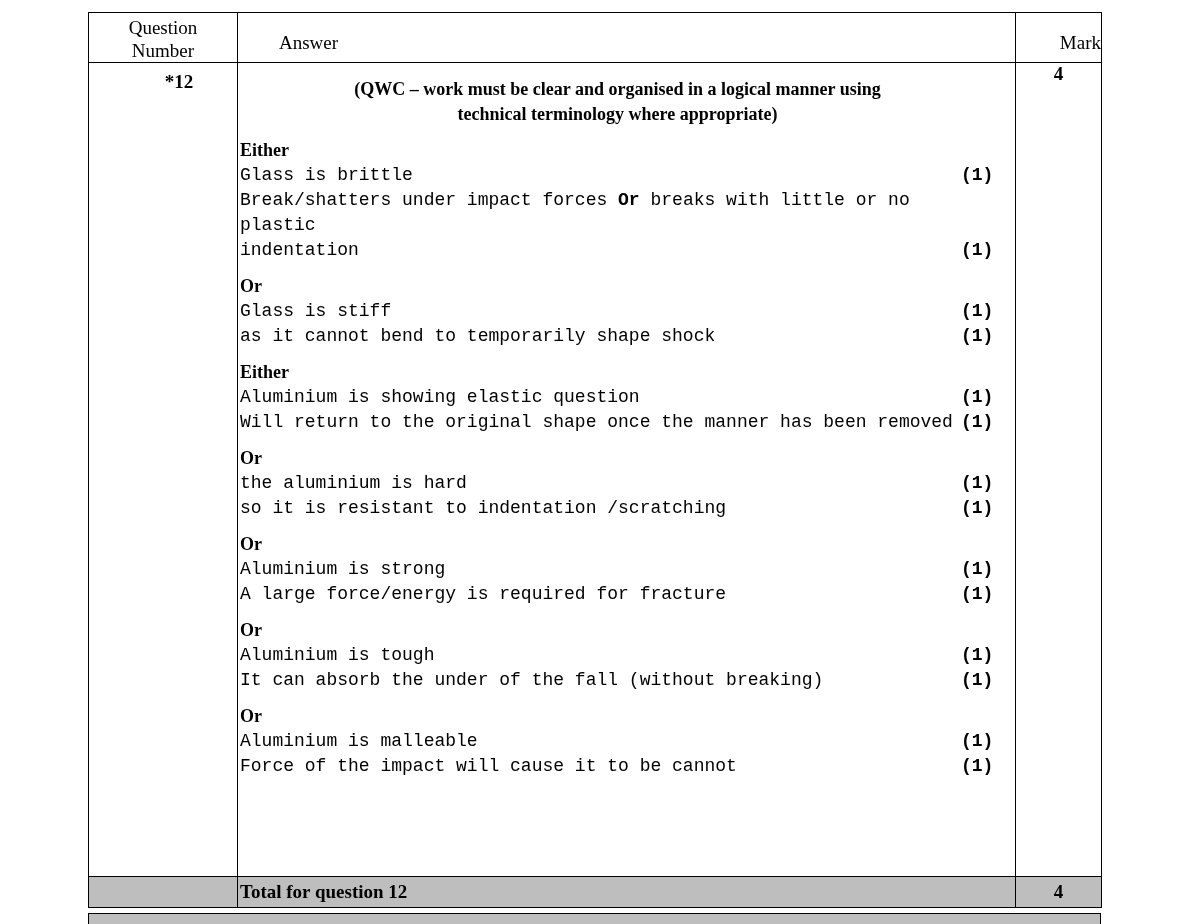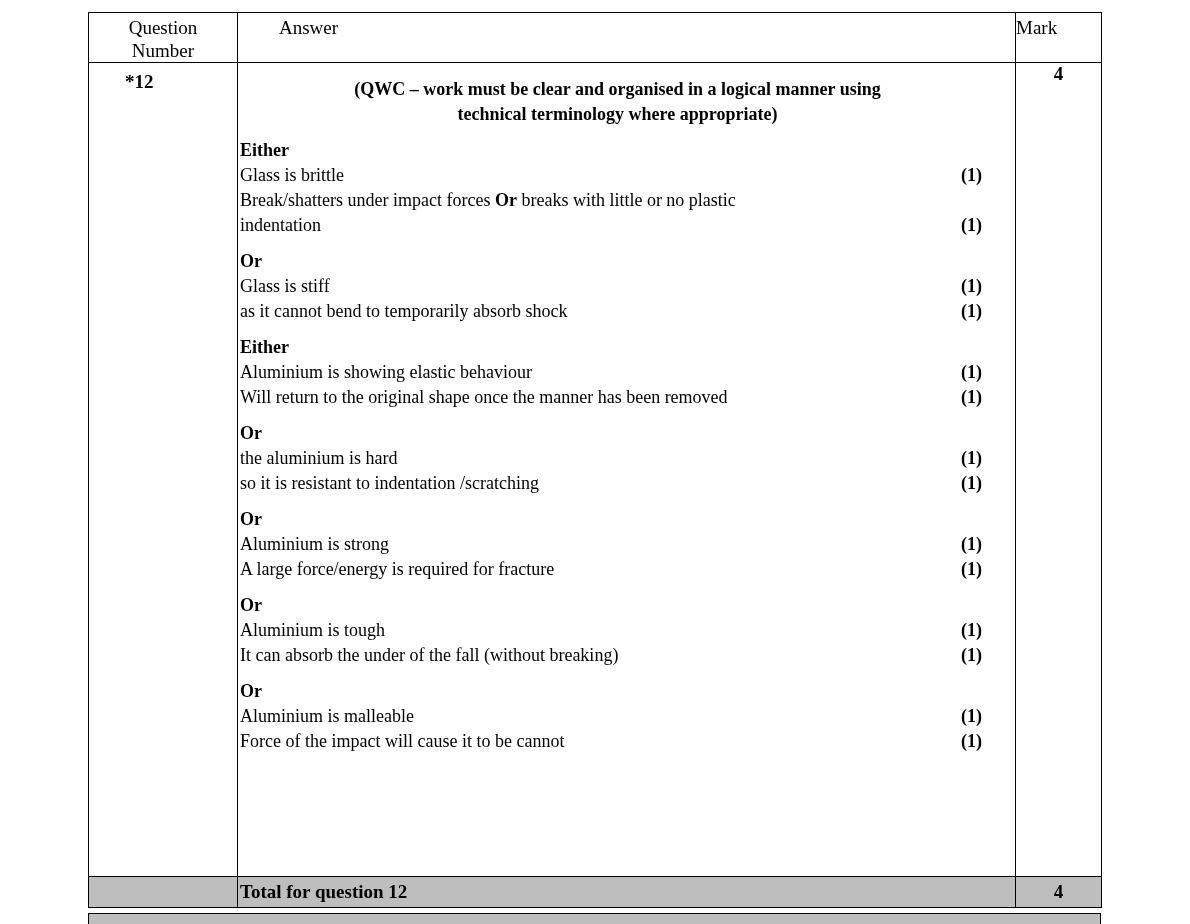--- a/index.html
+++ b/index.html
@@ -15,43 +15,43 @@
   table.ms {
     position:absolute; left:88px; top:12px;
     width:1013px;
     border-collapse:collapse;
     table-layout:fixed;
   }
   table.ms th, table.ms td { border:1.5px solid #000; vertical-align:top; }
 
   
   thead tr { height:50px; }
-  thead th { font-weight:normal; font-size:19px; line-height:23px; padding-top:3px; }
+  thead th { font-weight:normal; font-size:19px; line-height:23px; padding-top:18px; }
   th.col-q { text-align:center; padding:3px 14px 0 14px; }
   th.col-a { text-align:left; padding-left:41px; }
-  th.col-m { text-align:left; }
+  th.col-m { text-align:right; }
 
   
   tr.answer-row { height:814px; }
   td.cell-q {
-    text-align:left; padding:8px 4px 0 36px;
+    text-align:center; padding:8px 4px 0 36px;
     font-weight:bold; font-size:19px;
   }
   td.cell-a { padding:14px 20px 0 2px; font-size:18px; line-height:25px; }
   td.cell-m {
     vertical-align:bottom; text-align:center;
     font-weight:bold; font-size:19px;
     padding-bottom:24px;
   }
 
   
   .qwc-line { font-weight:bold;text-align:center; }
   .block { margin-top:11px; }
   .block-heading { font-weight:bold; }
-  .ans-row { display:flex; justify-content:space-between; align-items:center; }
+  .ans-row { display:flex; justify-content:space-between; align-items:center;font-family:Liberation Mono, monospace; }
   .ans-text { flex:1 1 auto; }
   .ans-text .bold { font-weight:bold; }
   .ans-mark { flex:0 0 34px; text-align:left; font-weight:bold; white-space:nowrap; }
 
   
   tr.footer-row { height:31px; background:#bebebe; }
   tr.footer-row td { vertical-align:middle; font-weight:bold; font-size:19px; }
   td.foot-a { padding-left:2px; }
   td.foot-m { text-align:center; }
 
@@ -103,28 +103,28 @@
                   <span class="ans-mark">(1)</span>
                 </div>
               </div>
               <div class="block">
                 <div class="block-heading">Or</div>
                 <div class="ans-row">
                   <span class="ans-text"><span class="seg">Glass is stiff</span></span>
                   <span class="ans-mark">(1)</span>
                 </div>
                 <div class="ans-row">
-                  <span class="ans-text"><span class="seg">as it cannot bend to temporarily absorb shock</span></span>
+                  <span class="ans-text"><span class="seg">as it cannot bend to temporarily shape shock</span></span>
                   <span class="ans-mark">(1)</span>
                 </div>
               </div>
               <div class="block">
                 <div class="block-heading">Either</div>
                 <div class="ans-row">
-                  <span class="ans-text"><span class="seg">Aluminium is showing elastic behaviour</span></span>
+                  <span class="ans-text"><span class="seg">Aluminium is showing elastic question</span></span>
                   <span class="ans-mark">(1)</span>
                 </div>
                 <div class="ans-row">
                   <span class="ans-text"><span class="seg">Will return to the original shape once the manner has been removed</span></span>
                   <span class="ans-mark">(1)</span>
                 </div>
               </div>
               <div class="block">
                 <div class="block-heading">Or</div>
                 <div class="ans-row">

